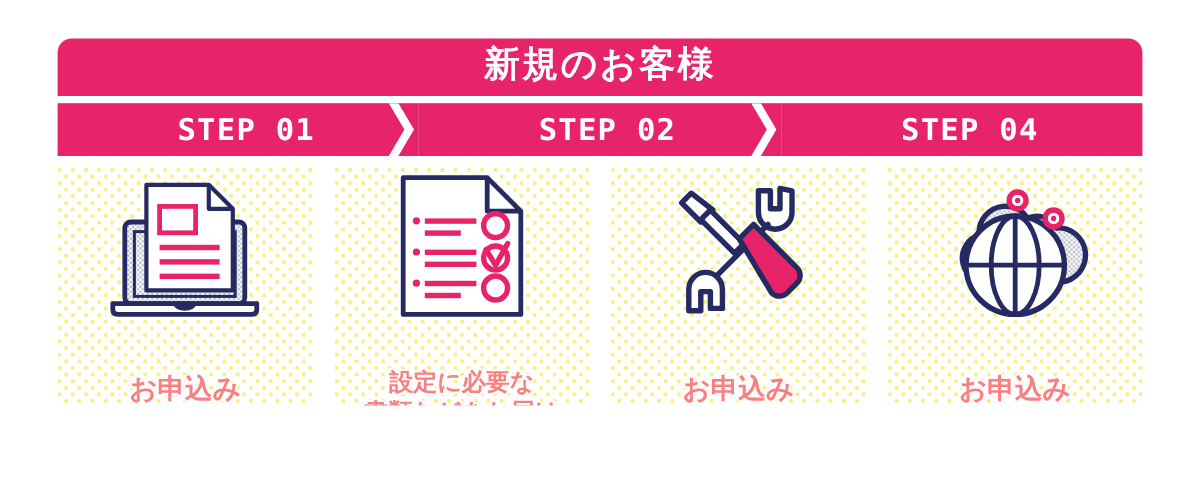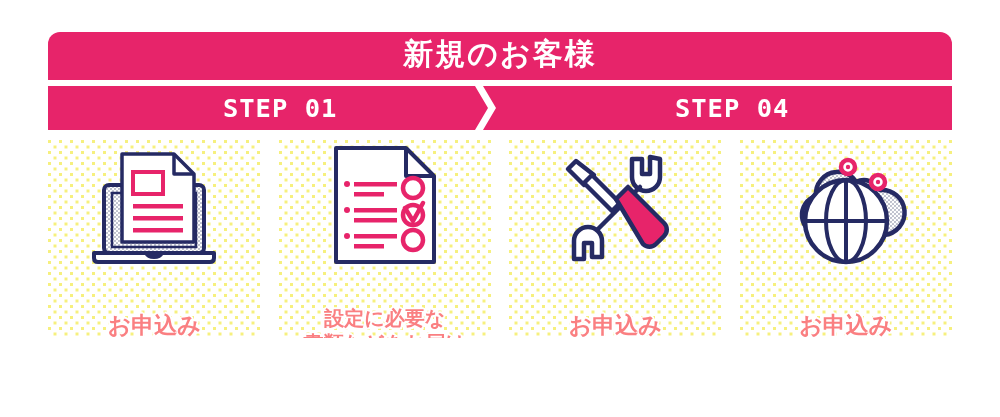--- a/index.html
+++ b/index.html
@@ -127,20 +127,28 @@
 
     <div class="step-cell">
       <span class="step-label">STEP 01</span>
       <span class="chev">
         <svg width="26" height="44" viewBox="0 0 26 44">
           <path d="M0,0 L8,0 L21,22 L8,44 L0,44 L13,22 Z" fill="#ffffff"></path>
         </svg>
       </span>
     </div>
 
+    <div class="step-cell">
+      <span class="step-label">STEP 02</span>
+      <span class="chev">
+        <svg width="26" height="44" viewBox="0 0 26 44">
+          <path d="M0,0 L8,0 L21,22 L8,44 L0,44 L13,22 Z" fill="#ffffff"></path>
+        </svg>
+      </span>
+    </div>
 
 
     <div class="step-cell">
       <span class="step-label">STEP 04</span>
     </div>
 
   </div>
 
   <div class="cards">
 

